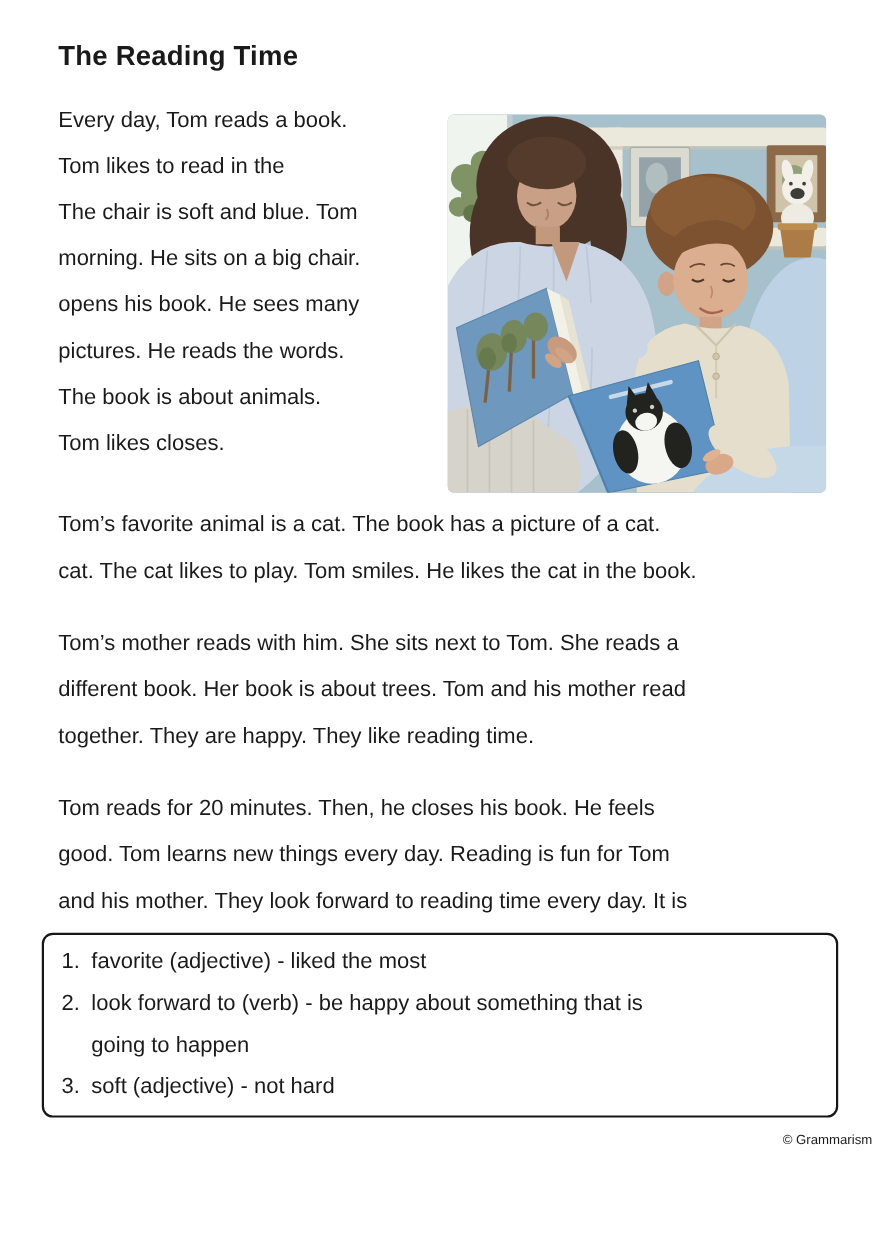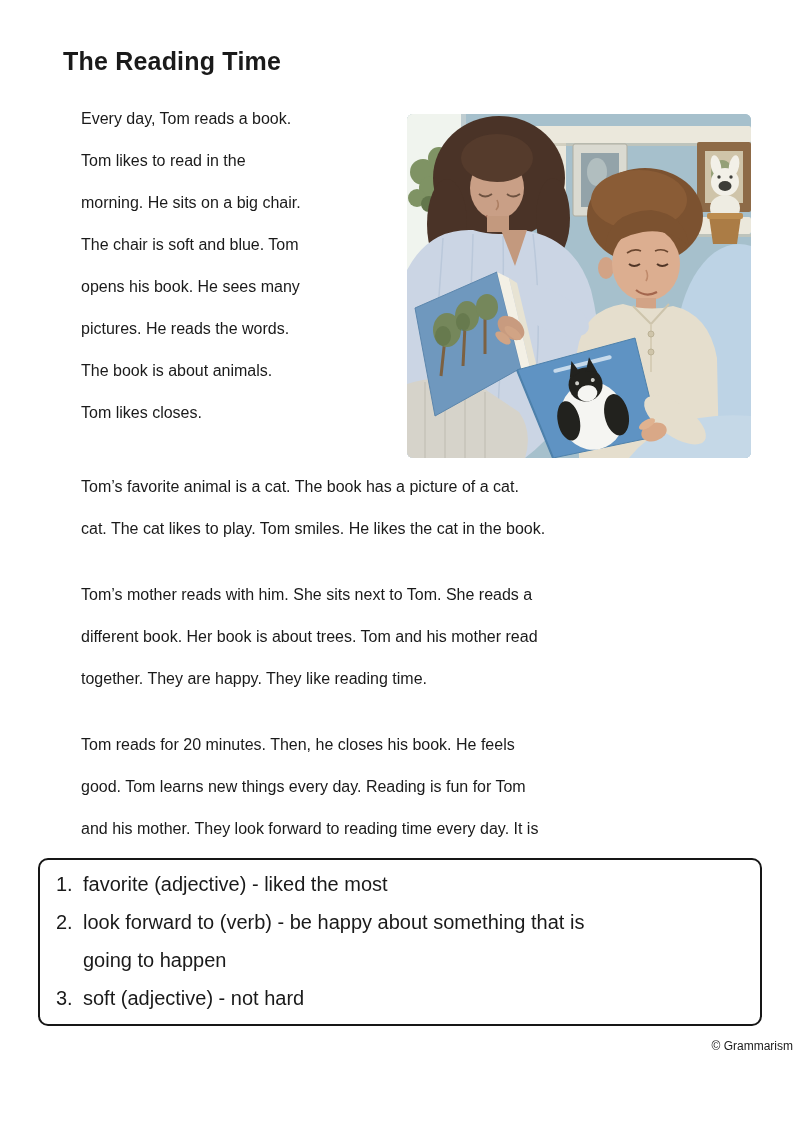--- a/index.html
+++ b/index.html
@@ -7,25 +7,25 @@
   body {
     width: 800px; height: 1131px;
     background: #ffffff;
     font-family: "Liberation Sans", sans-serif;
     color: #1a1a1a;
     overflow: hidden;
   }
   .page { padding: 36px 38px 0 53px; height: 100%; }
   .title {
     font-size: 25px; line-height: 30px; font-weight: 700;
-    margin: 10px; letter-spacing: 0.2px;
+    margin: 0; letter-spacing: 0.2px;
   }
   .top-row { display: flex; align-items: flex-start; margin-top: 22px; }
   .col-text { flex: 0 0 354px; width: 354px; }
-  .line, .para-line { font-size: 16px; line-height: 42px; white-space: nowrap; margin-left: 28px; }
+  .line, .para-line { font-size: 20px; line-height: 42px; white-space: nowrap; }
   .photo {
     flex: 0 0 344px; width: 344px; height: 344px;
     margin-left: auto; margin-right: 15px; margin-top: 16px;
     border-radius: 6px; overflow: hidden; background: #a6c0cc;
   }
   .para { margin-top: 24px; }
   .para-first { margin-top: 8px; }
   .vocab-box {
     border: 2px solid #161616; border-radius: 10px;
     margin: 8px 0 0 -15px;
@@ -43,22 +43,22 @@
 <body>
 
 <div class="page">
 
   <h1 class="title">The Reading Time</h1>
 
   <div class="top-row">
     <div class="col-text">
       <div class="line">Every day, Tom reads a book.</div>
       <div class="line">Tom likes to read in the</div>
+      <div class="line">The chair is soft and blue. Tom</div>
       <div class="line">morning. He sits on a big chair.</div>
-      <div class="line">The chair is soft and blue. Tom</div>
       <div class="line">opens his book. He sees many</div>
       <div class="line">pictures. He reads the words.</div>
       <div class="line">The book is about animals.</div>
       <div class="line">Tom likes closes.</div>
     </div>
 
     <div class="photo" role="img" aria-label="A mother and a young boy sitting together reading a blue picture book with a black-and-white cat on the cover">
       <svg viewBox="0 0 344 344" width="344" height="344">
 
         <rect width="344" height="344" fill="#a6c0cc"></rect>

